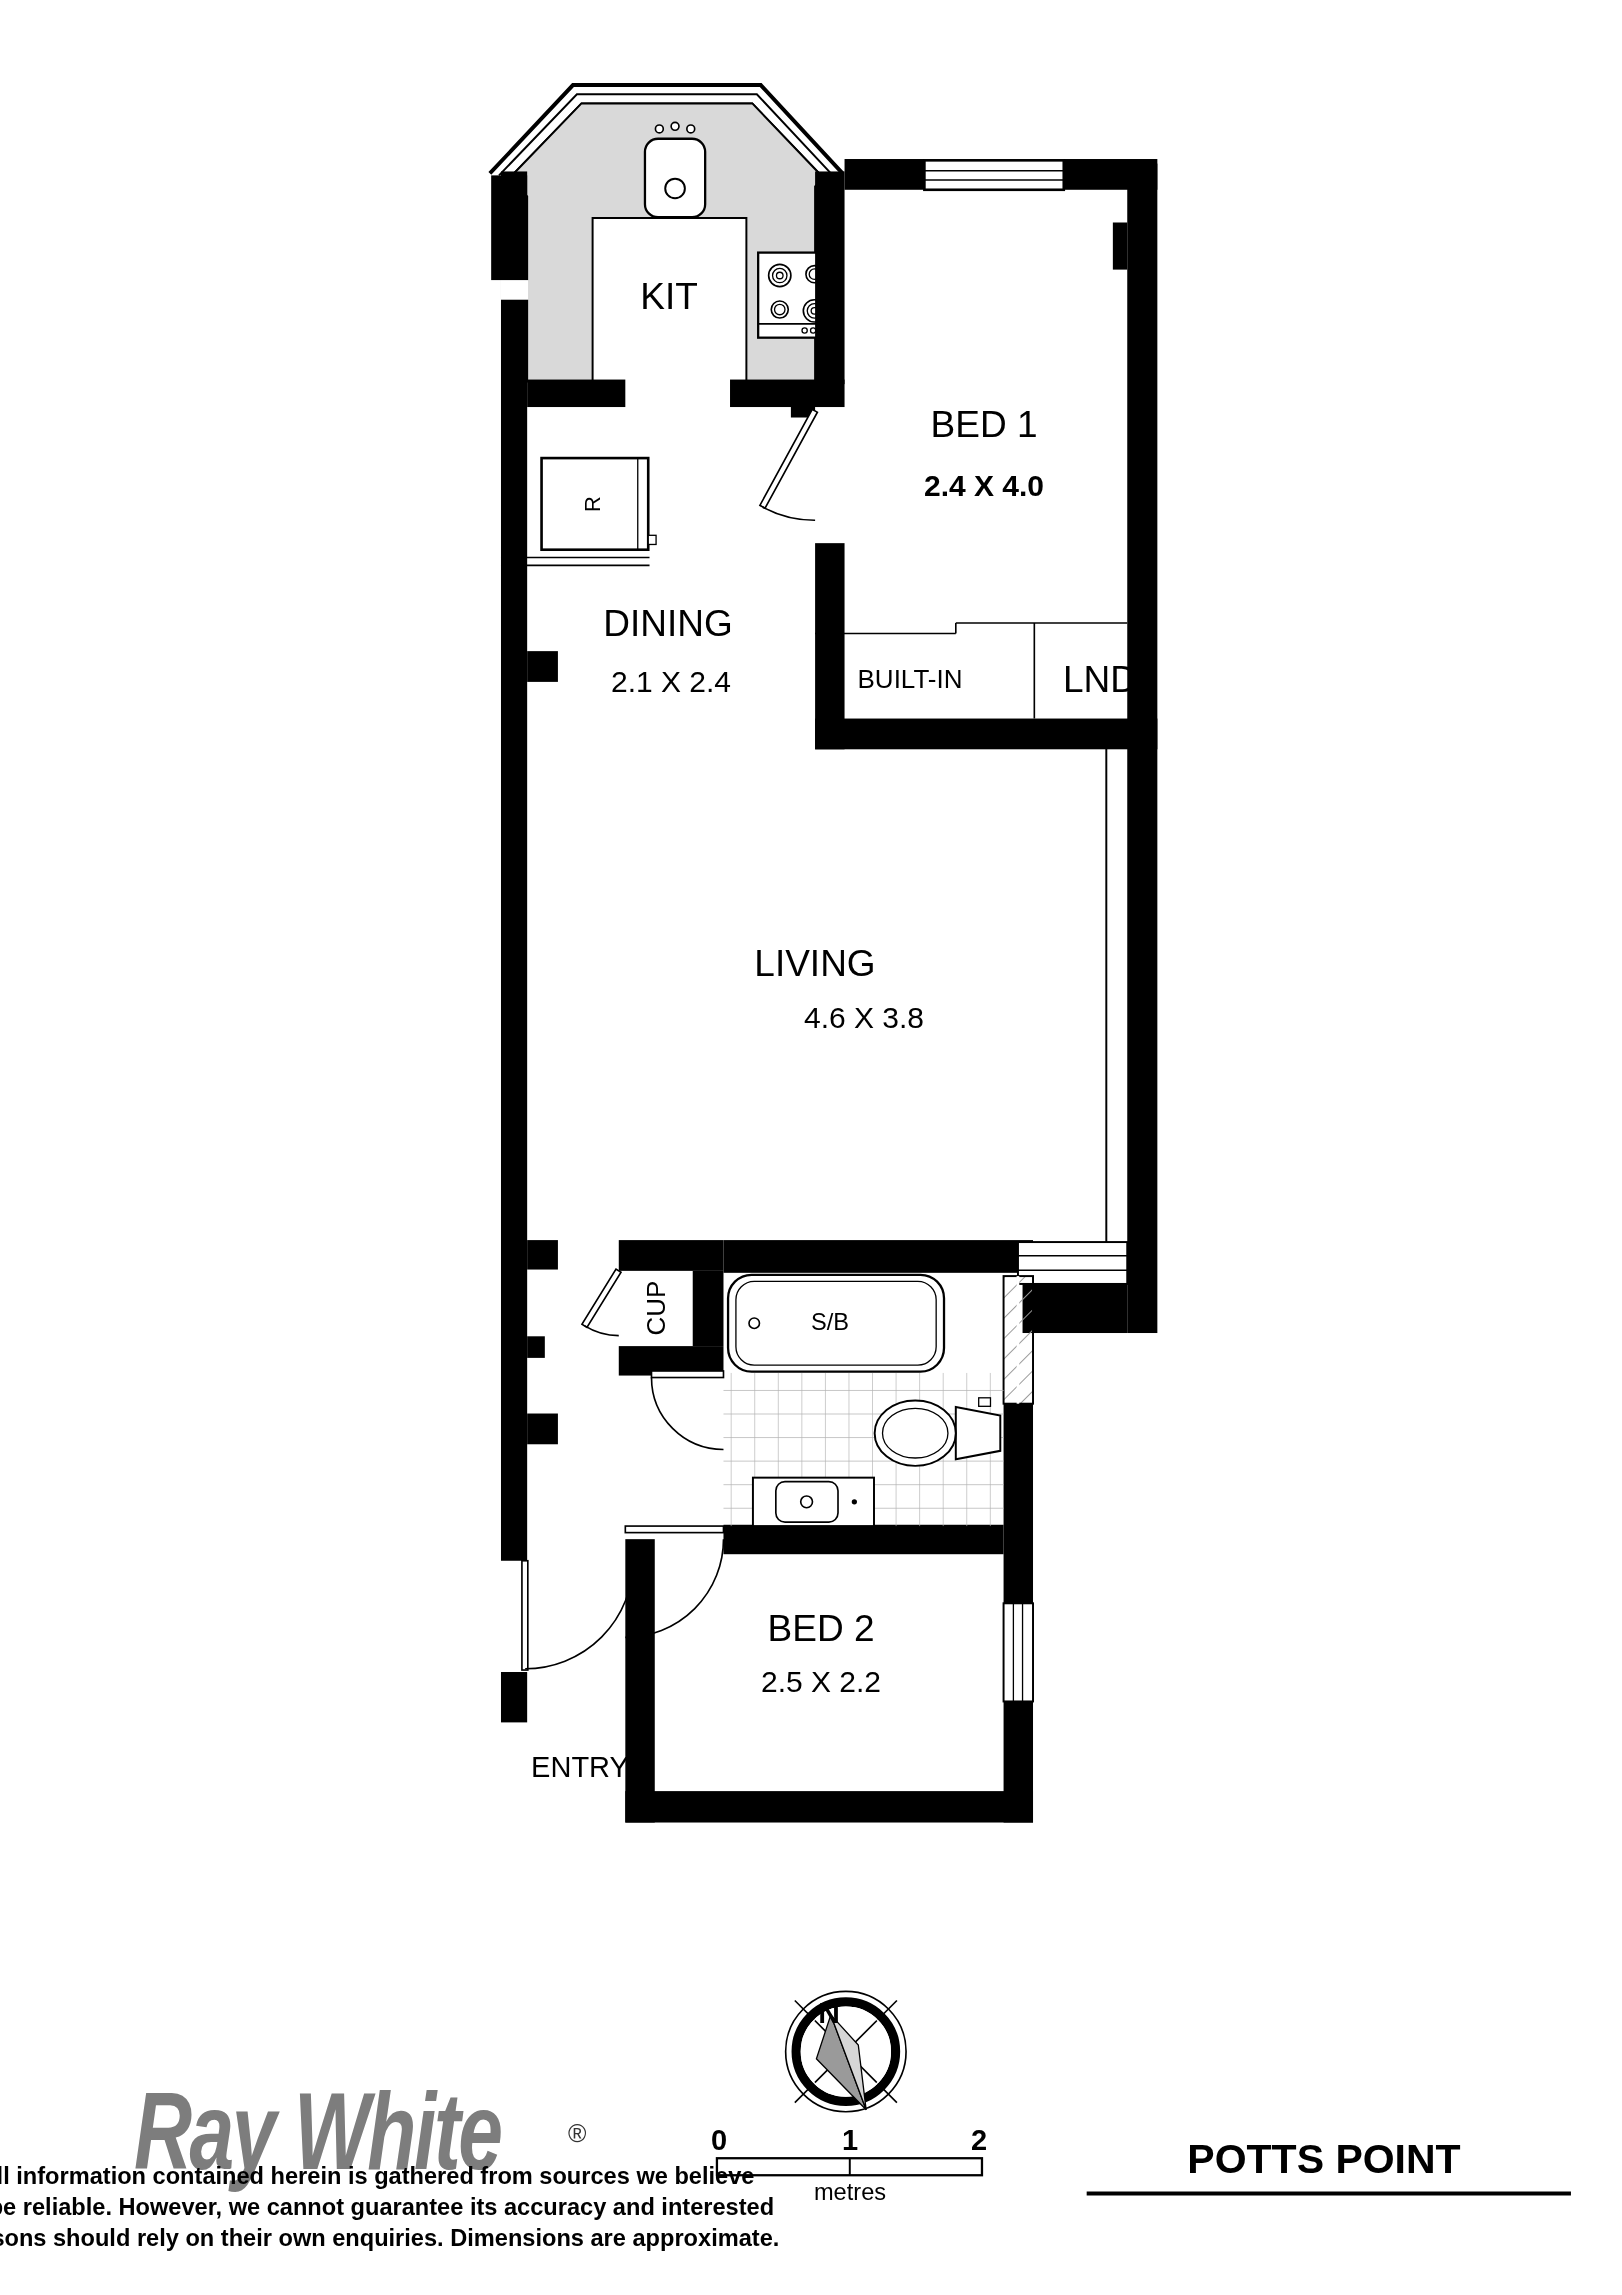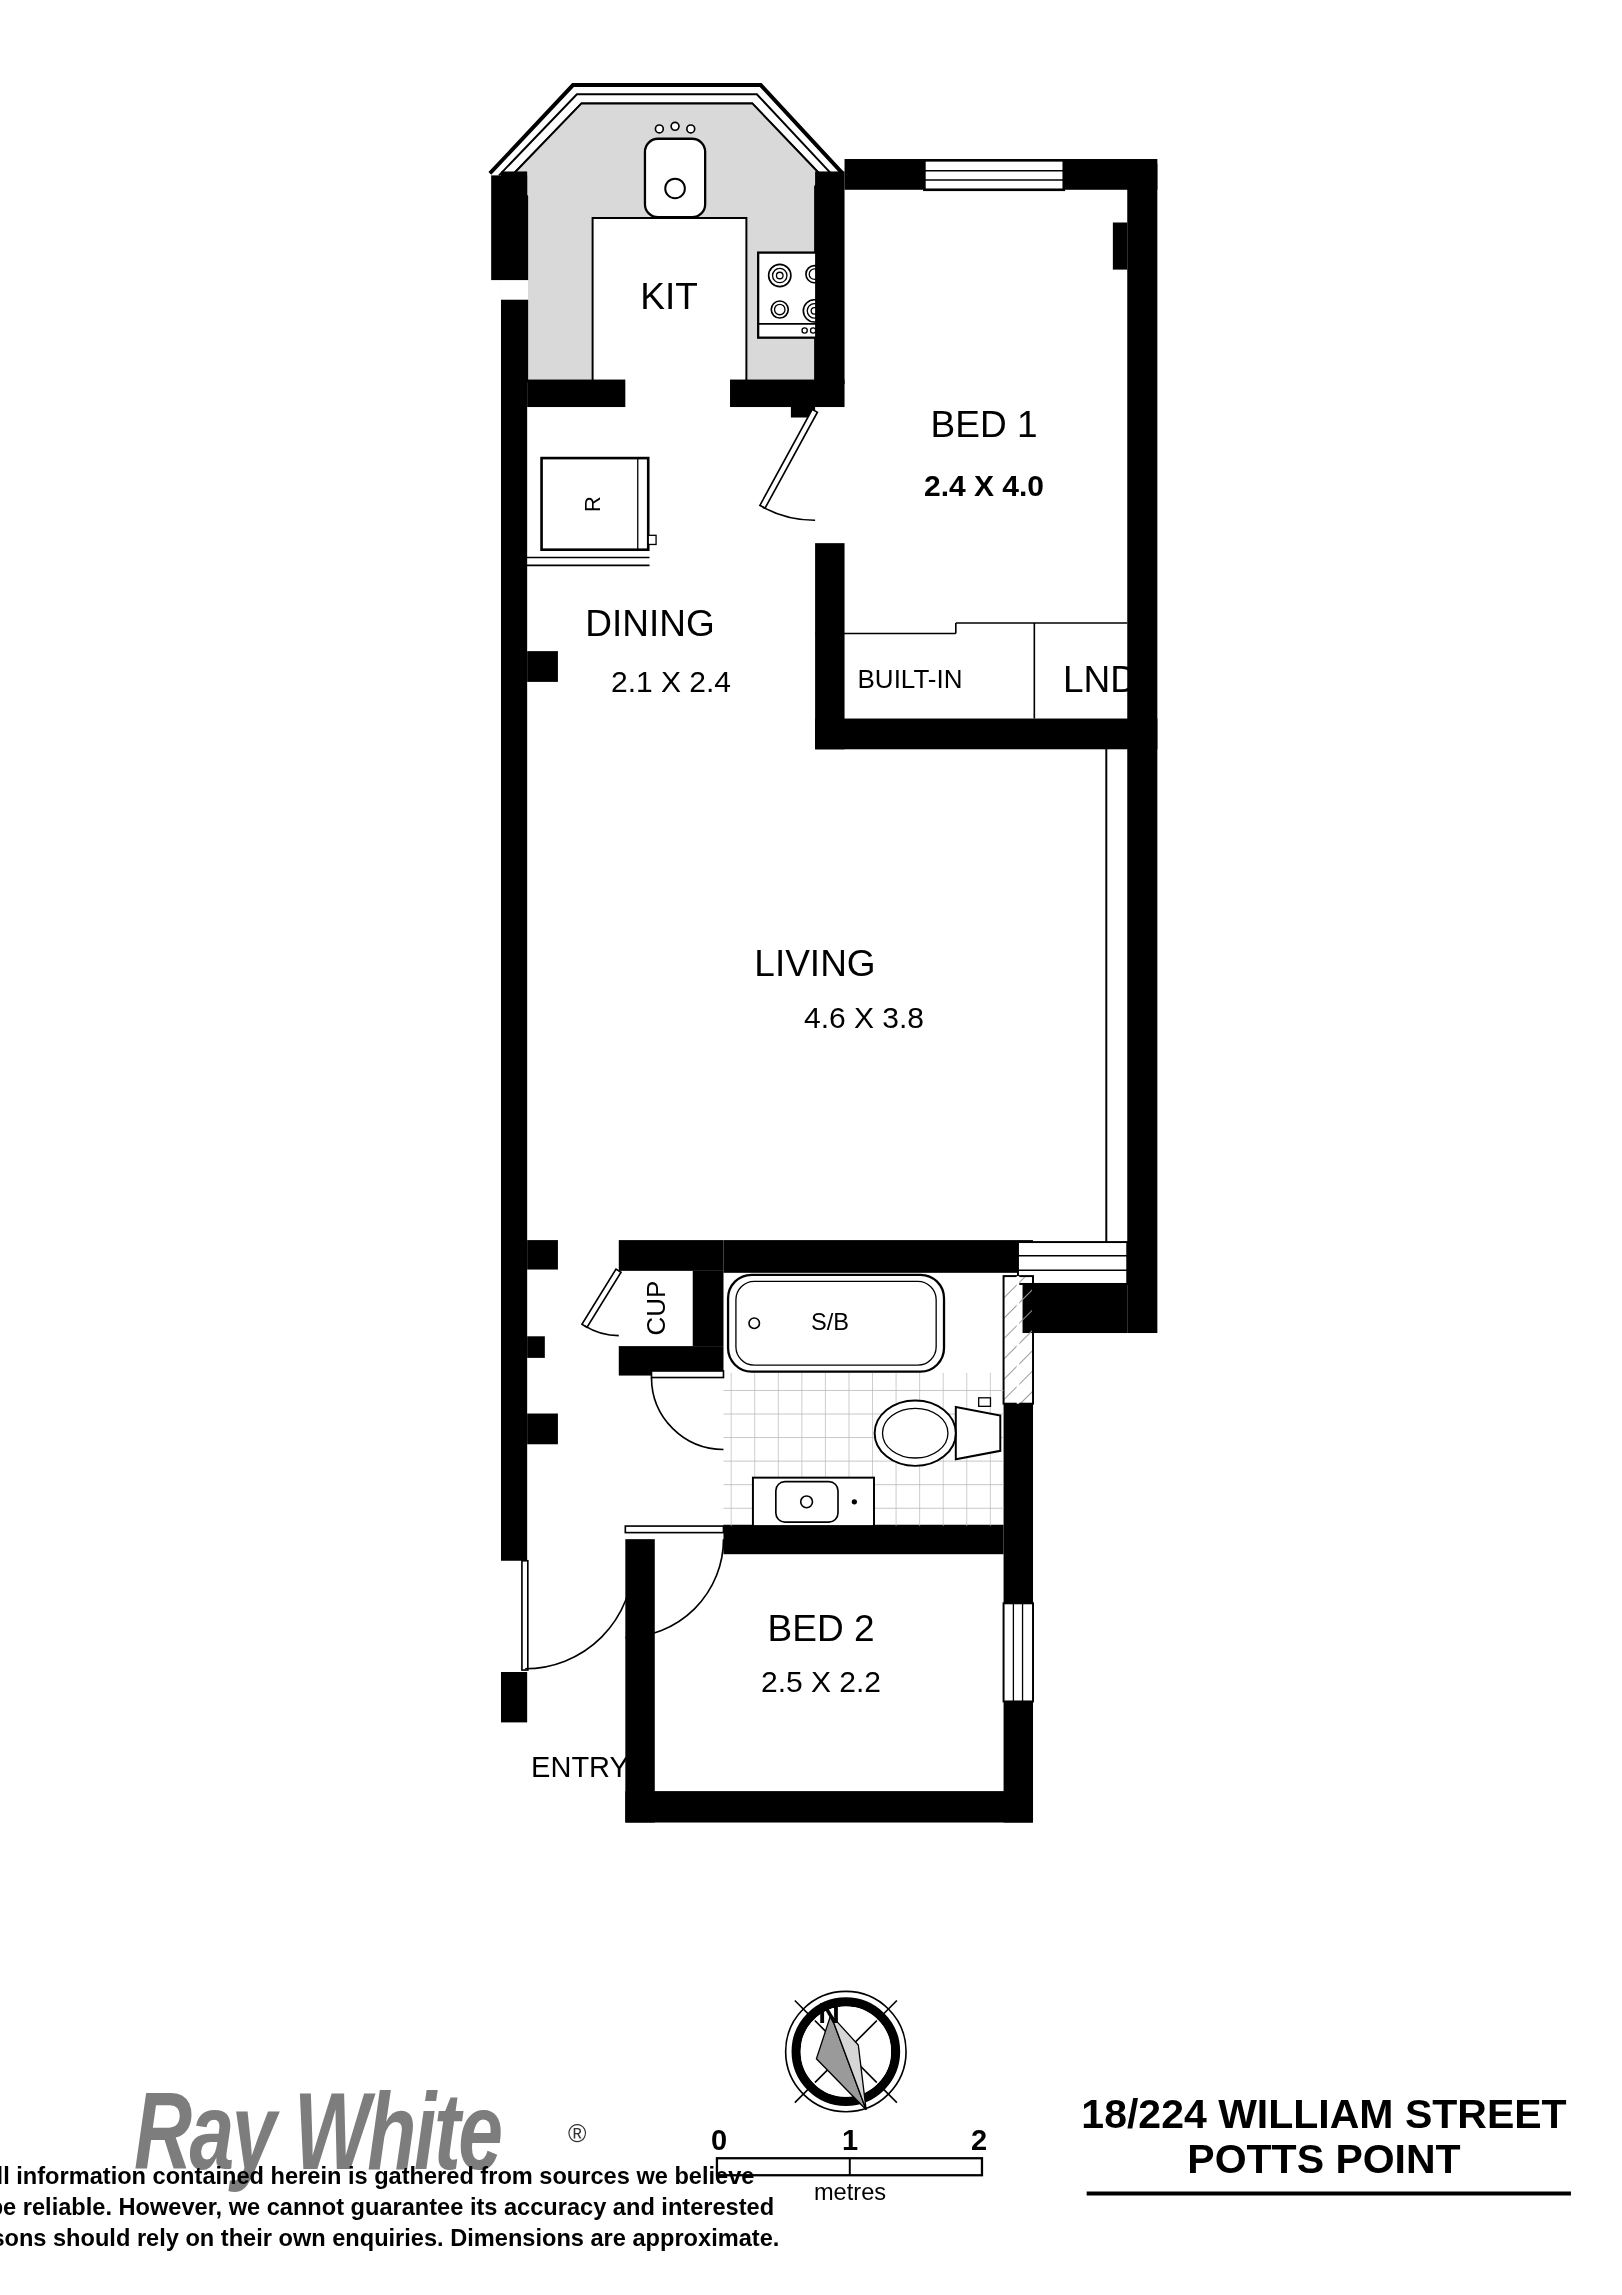--- a/index.html
+++ b/index.html
@@ -210,21 +210,21 @@
       <rect x="1095" y="3298" width="405" height="26" fill="#fff" stroke="#000" stroke-width="3.5"></rect>
       <line x1="1298" y1="3298" x2="1298" y2="3324" stroke="#000" stroke-width="3"></line>
     </g>
 
     <line x1="1660" y1="3352" x2="2400" y2="3352" stroke="#000" stroke-width="6"></line>
   </svg>
 
   <div class="lbl room" style="left:669px;top:296px;">KIT</div>
   <div class="lbl room" style="left:984px;top:424px;">BED 1</div>
   <div class="lbl dims" style="left:984px;top:486px;font-weight:bold;">2.4 X 4.0</div>
-  <div class="lbl room" style="left:650px;top:623px;">DINING</div>
+  <div class="lbl room" style="left:668px;top:623px;">DINING</div>
   <div class="lbl dims" style="left:655px;top:682px;margin-left:16px;">2.1 X 2.4</div>
   <div class="lbl" style="left:910px;top:679px;font-size:26px;">BUILT-IN</div>
   <div class="lbl room" style="left:1100px;top:679px;">LND</div>
   <div class="lbl room" style="left:815px;top:963px;">LIVING</div>
   <div class="lbl dims" style="left:864px;top:1018px;">4.6 X 3.8</div>
   <div class="lbl rot" style="left:593px;top:504px;font-size:22px;">R</div>
   <div class="lbl rot" style="left:656px;top:1308px;font-size:26px;">CUP</div>
   <div class="lbl" style="left:830px;top:1323px;font-size:23.6px;">S/B</div>
   <div class="lbl room" style="left:821px;top:1628px;">BED 2</div>
   <div class="lbl dims" style="left:821px;top:1682px;">2.5 X 2.2</div>
@@ -236,17 +236,16 @@
   <div class="lbl" style="left:850px;top:2140px;font-size:29px;font-weight:bold;">1</div>
   <div class="lbl" style="left:979px;top:2140px;font-size:29px;font-weight:bold;">2</div>
   <div class="lbl" style="left:850px;top:2193px;font-size:23.6px;">metres</div>
 
   <div class="logo">Ray White</div>
   <div class="reg">®</div>
   <div class="disc" style="left:367px;top:2176px;">All information contained herein is gathered from sources we believe</div>
   <div class="disc" style="left:367px;top:2207px;">to be reliable. However, we cannot guarantee its accuracy and interested</div>
   <div class="disc" style="left:367px;top:2238px;">persons should rely on their own enquiries. Dimensions are approximate.</div>
 
-  <div class="addr" style="left:1324px;top:2114px;">18/224 WILLIAM STREET</div>
   <div class="addr" style="left:1324px;top:2159px;">POTTS POINT</div>
 
 </div>
 
 
 </body></html>

